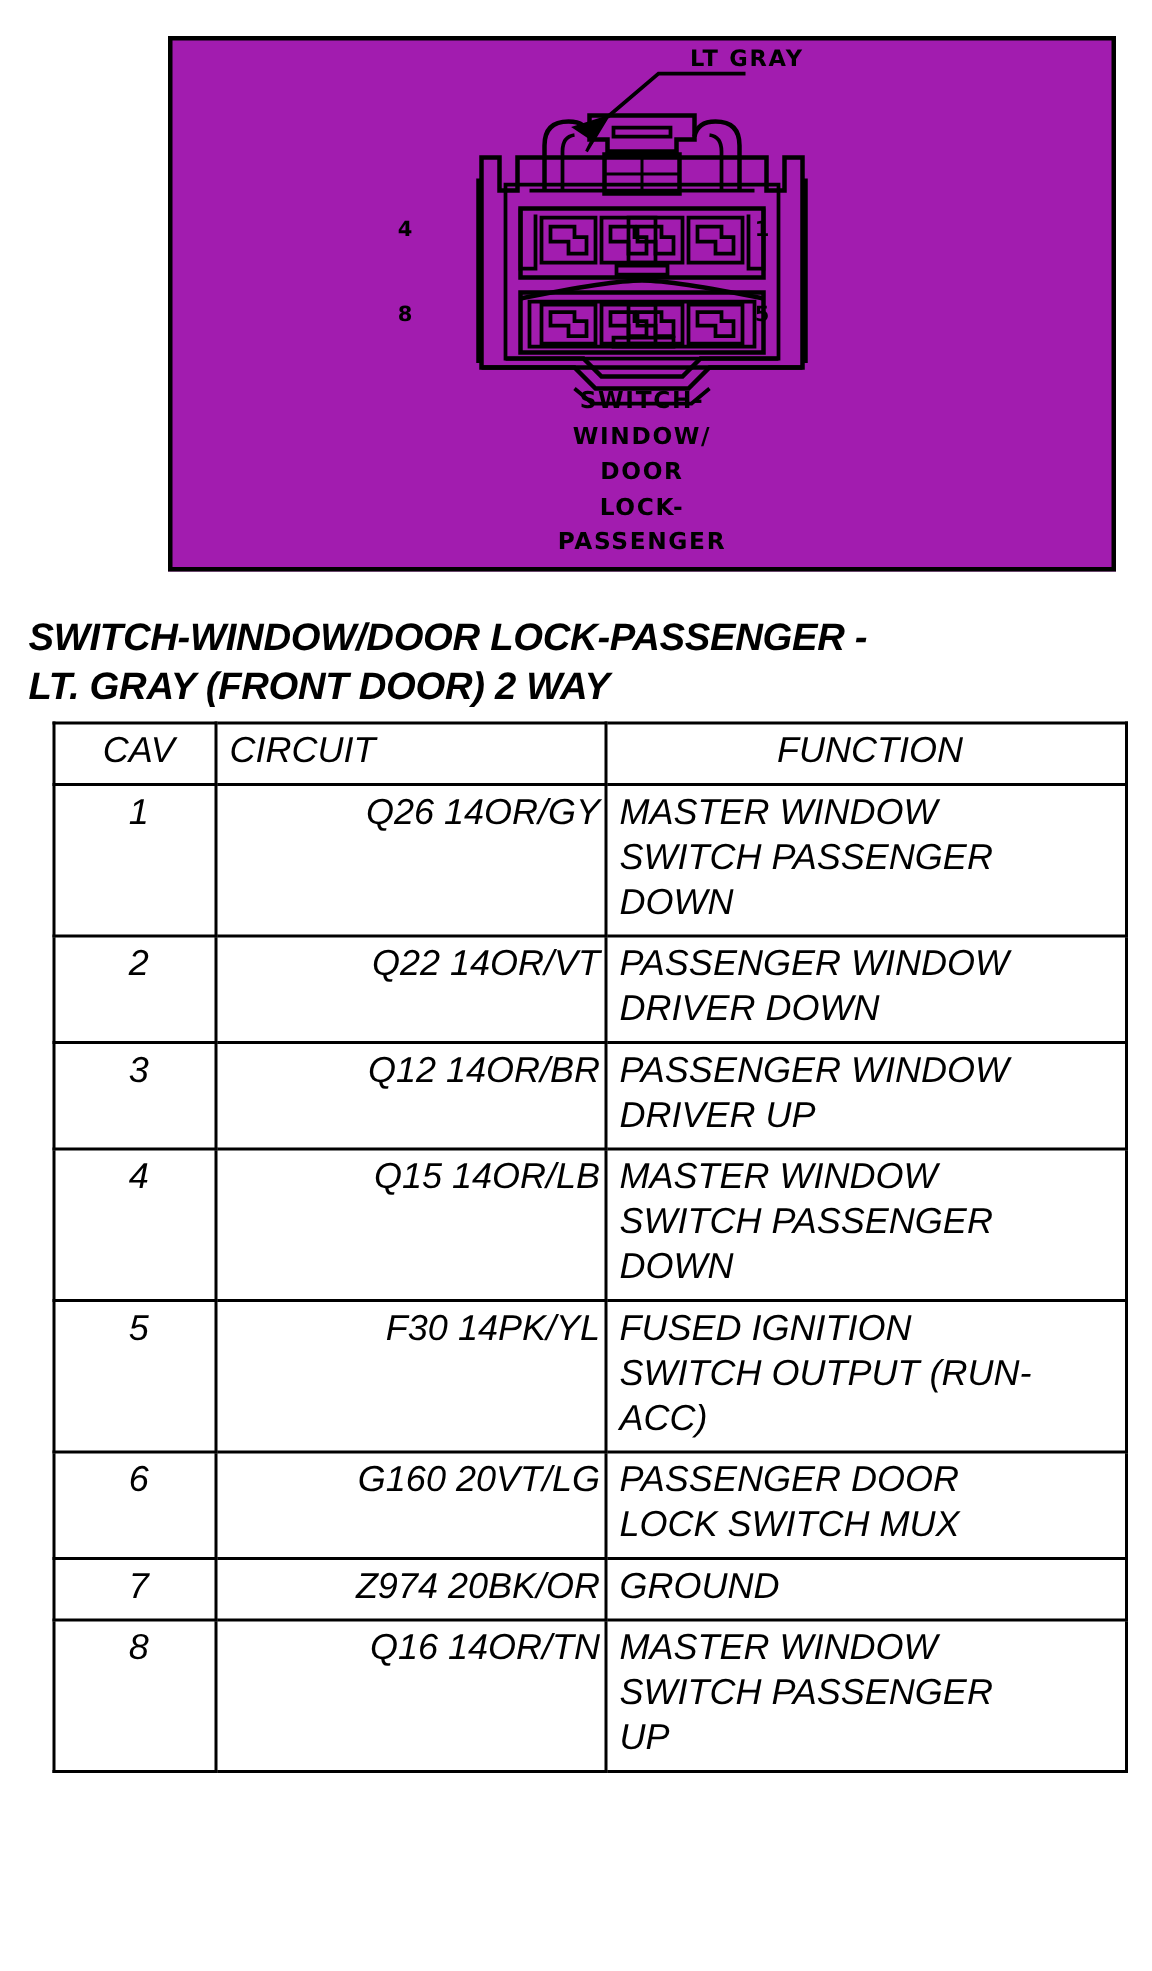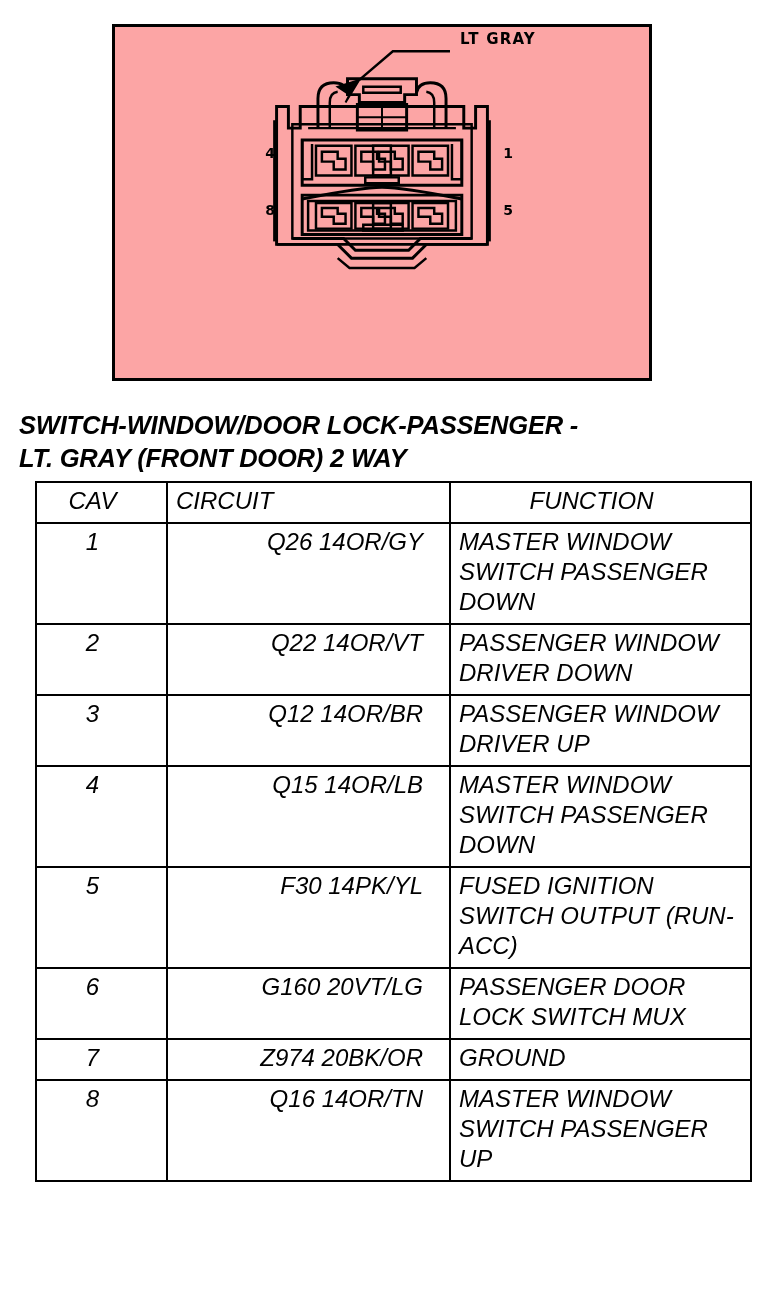--- a/index.html
+++ b/index.html
@@ -15,25 +15,25 @@
     font-family: "Liberation Sans", sans-serif;
     color: #000000;
     overflow: hidden;
   }
 
   
   .diagram-panel {
     position: absolute;
     left: 112px;
     top: 24px;
-    width: 540px;
+    width: 632px;
     height: 357px;
     border: 3px solid #000;
     box-sizing: border-box;
-    background: #fca5a5;
+    background: #a21caf;
   }
   .diagram-inner {
     position: absolute;
     inset: 0;
   }
   .diagram-svg {
     position: absolute;
     left: 0;
     top: 0;
     width: 100%;
@@ -107,21 +107,21 @@
     width: 717px;
     border-collapse: collapse;
     table-layout: fixed;
     font-family: "Liberation Sans", sans-serif;
     font-style: italic;
     font-size: 24px;
   }
   .pinout-table td, .pinout-table th {
     border: 2.5px solid #000;
     vertical-align: top;
-    padding: 3px 26px 6px 8px;
+    padding: 3px 3px 6px 8px;
     line-height: 30px;
     font-weight: normal;
   }
   .col-cav  { width: 95px;  text-align: center; }
   .col-circ { width: 247px; text-align: right; }
   .col-func { width: auto;  text-align: left; margin-top: 24px; }
 
   .pinout-table thead td { text-align: center; }
   .pinout-table thead .col-circ { text-align: left; }
   .pinout-table thead .col-func { text-align: center; }
@@ -223,20 +223,27 @@
       </g>
     </svg>
 
     <div class="callout-label">LT GRAY</div>
 
     <div class="pin-num pin-tl">4</div>
     <div class="pin-num pin-tr">1</div>
     <div class="pin-num pin-bl">8</div>
     <div class="pin-num pin-br">5</div>
 
+    <div class="conn-name">
+      <div>SWITCH-</div>
+      <div>WINDOW/</div>
+      <div>DOOR</div>
+      <div>LOCK-</div>
+      <div>PASSENGER</div>
+    </div>
 
   </div>
 </div>
 
 <div class="title-block">
   <div>SWITCH-WINDOW/DOOR LOCK-PASSENGER -</div>
   <div>LT. GRAY (FRONT DOOR) 2 WAY</div>
 </div>
 
 <table class="pinout-table">

